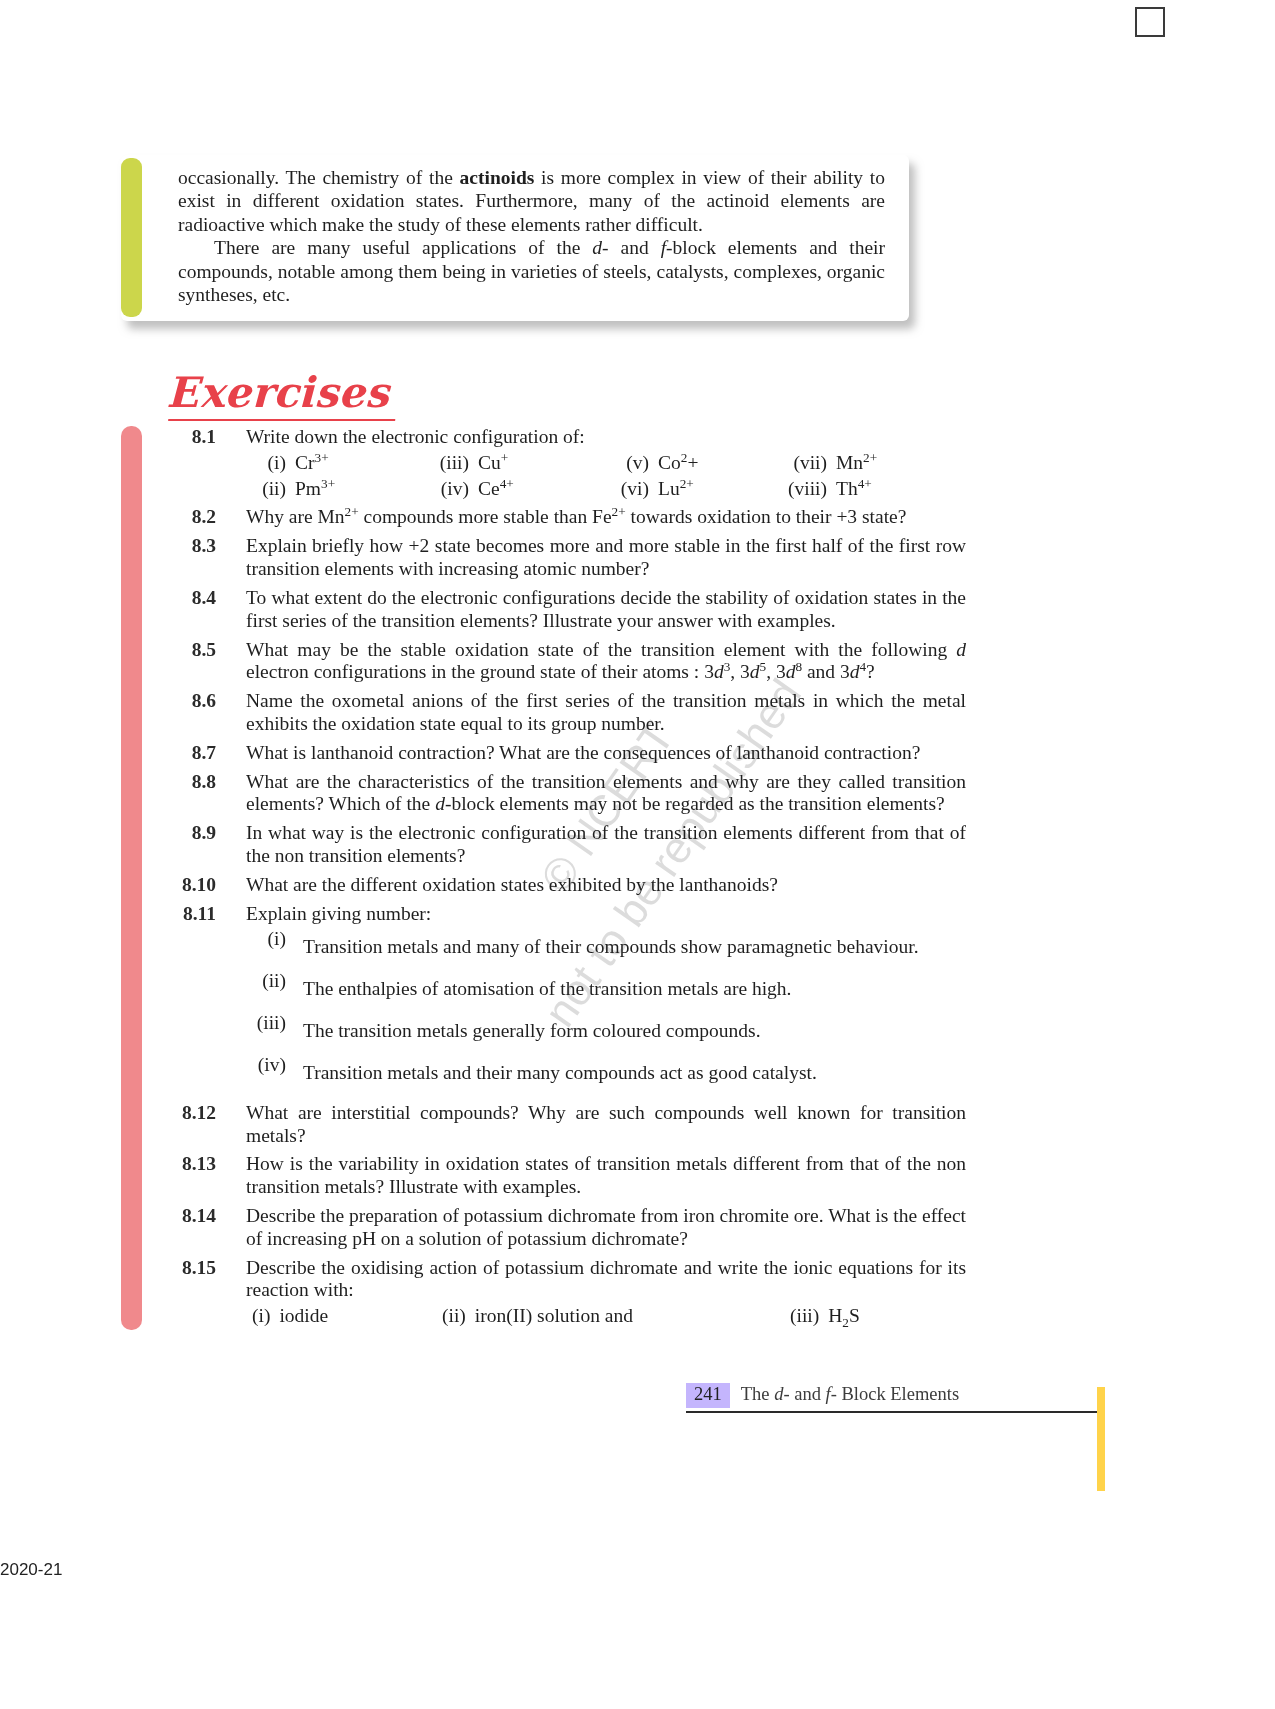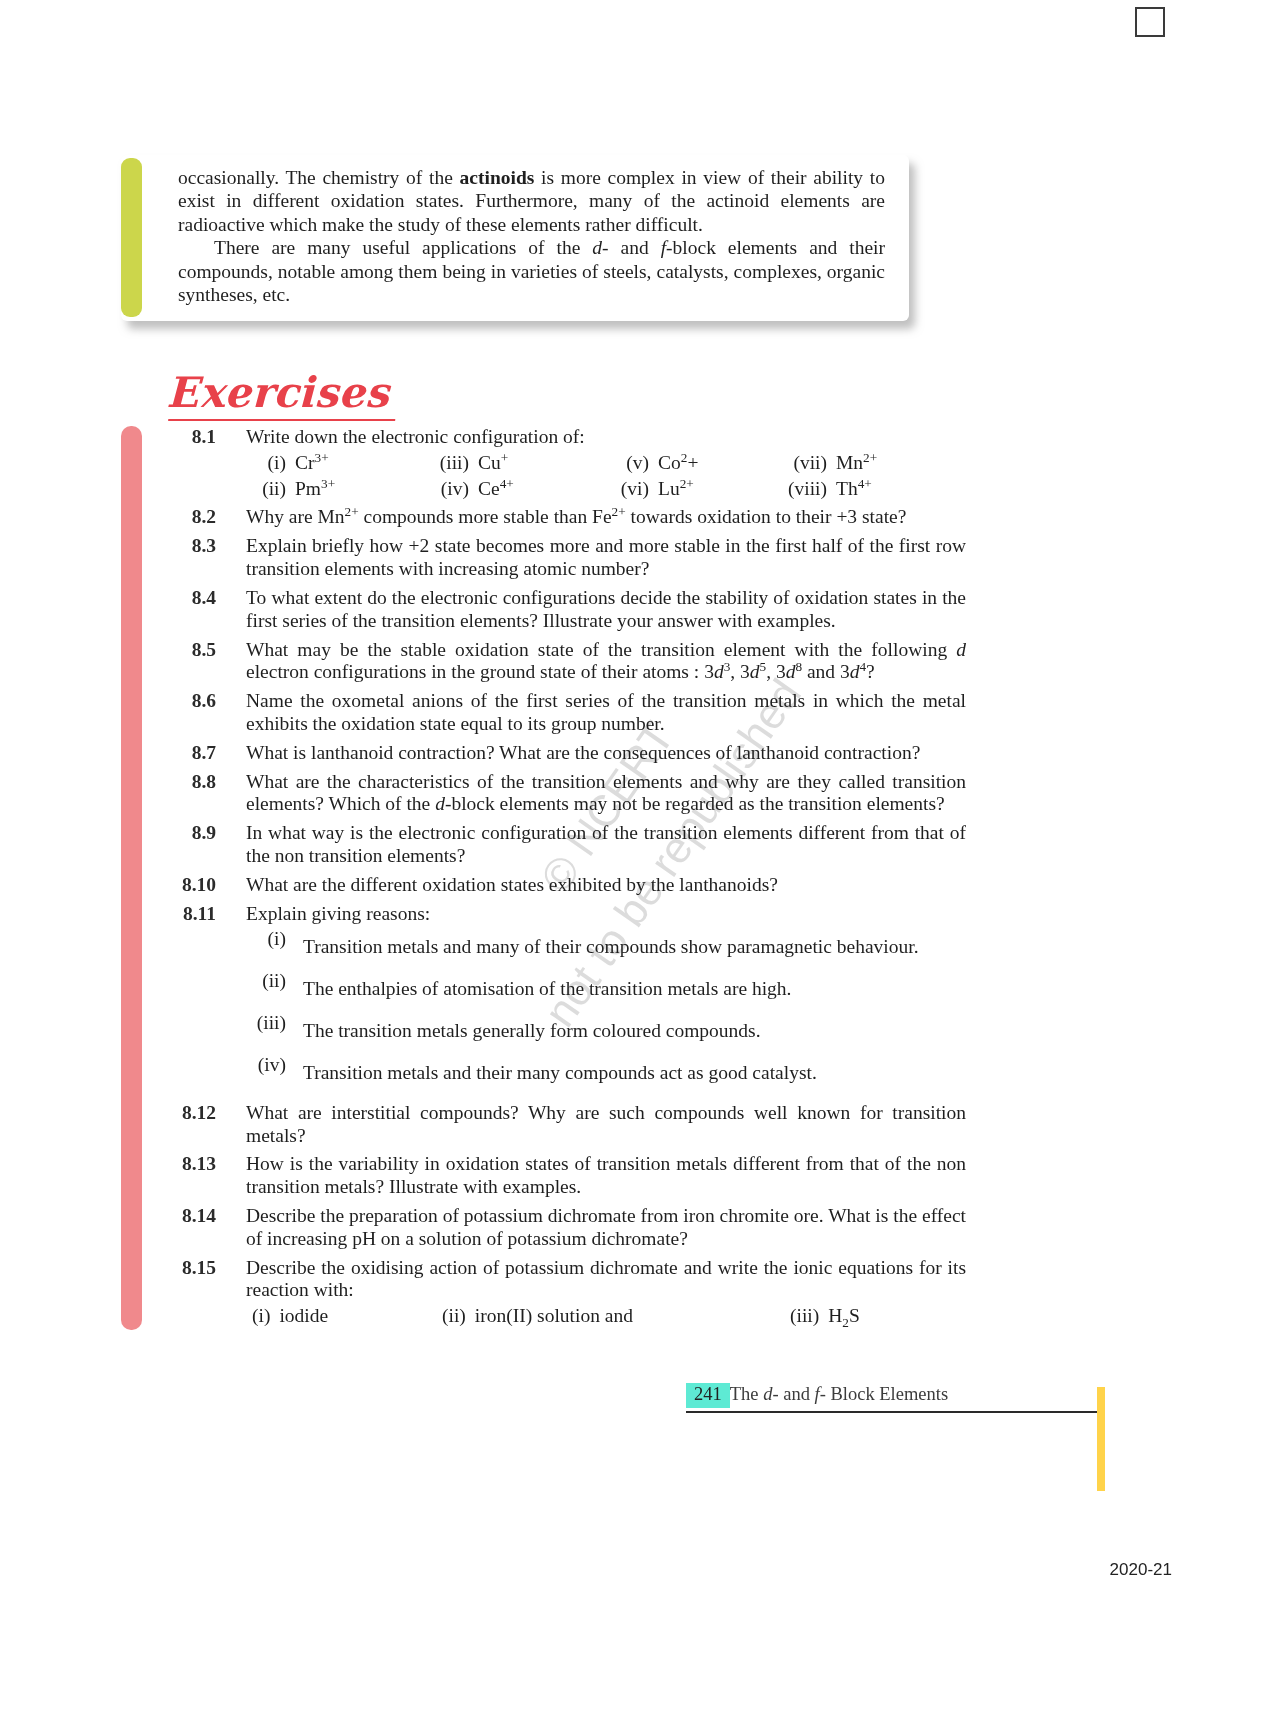--- a/index.html
+++ b/index.html
@@ -84,26 +84,26 @@
   .sub-label { flex: none; width: 40px; text-align: right; margin-right: 9px; }
   .sub-text { margin: 8px; flex: 1; text-align: justify; }
 
   
   .ex-inline-subs { display: grid; grid-template-columns: 190px 348px 1fr; margin-top: 3px; padding-left: 6px; }
   .inline-label { margin-right: 9px; }
 
   
   .footer-rule { position: absolute; left: 686px; top: 1411px; width: 419px; height: 2px; background: #2a2a2a; }
   .footer-text { position: absolute; left: 686px; top: 1383px; font-size: 18.5px; white-space: nowrap; }
-  .page-num-badge { background: #5eead4; padding: 1px 8px 3px; color: #222; display: inline-block; }
+  .page-num-badge { background: #c4b5fd; padding: 1px 8px 3px; color: #222; margin-right: 11px; display: inline-block; }
   .footer-title { color: #3c3c3c; }
   .yellow-strip { position: absolute; left: 1097px; top: 1387px; width: 8px; height: 104px; background: #ffd34a; }
 
   .year-mark {
-    position: absolute; top: 1560px; left: 0; width: 1172px; text-align: right;
+    position: absolute; top: 1560px; left: 0; width: 1172px; text-align: left;
     font-size: 17px; font-family: "Liberation Sans", sans-serif; color: #222;
   }
 </style>
 </head>
 <body>
 
 <div class="corner-mark"></div>
 
 <div class="watermark">
   <span>© NCERT</span>
@@ -198,21 +198,21 @@
     <div class="ex-item">
       <div class="ex-num">8.10</div>
       <div class="ex-body">
           <p class="ex-text">What are the different oxidation states exhibited by the lanthanoids?</p>
         </div>
     </div>
 
     <div class="ex-item">
       <div class="ex-num">8.11</div>
       <div class="ex-body">
-        <p class="ex-text">Explain giving reasons:</p>
+        <p class="ex-text">Explain giving number:</p>
         <div class="ex-subs">
           <div class="ex-sub">
             <span class="sub-label">(i)</span>
             <p class="sub-text">Transition metals and many of their compounds show paramagnetic behaviour.</p>
           </div>
           <div class="ex-sub">
             <span class="sub-label">(ii)</span>
             <p class="sub-text">The enthalpies of atomisation of the transition metals are high.</p>
           </div>
           <div class="ex-sub">

